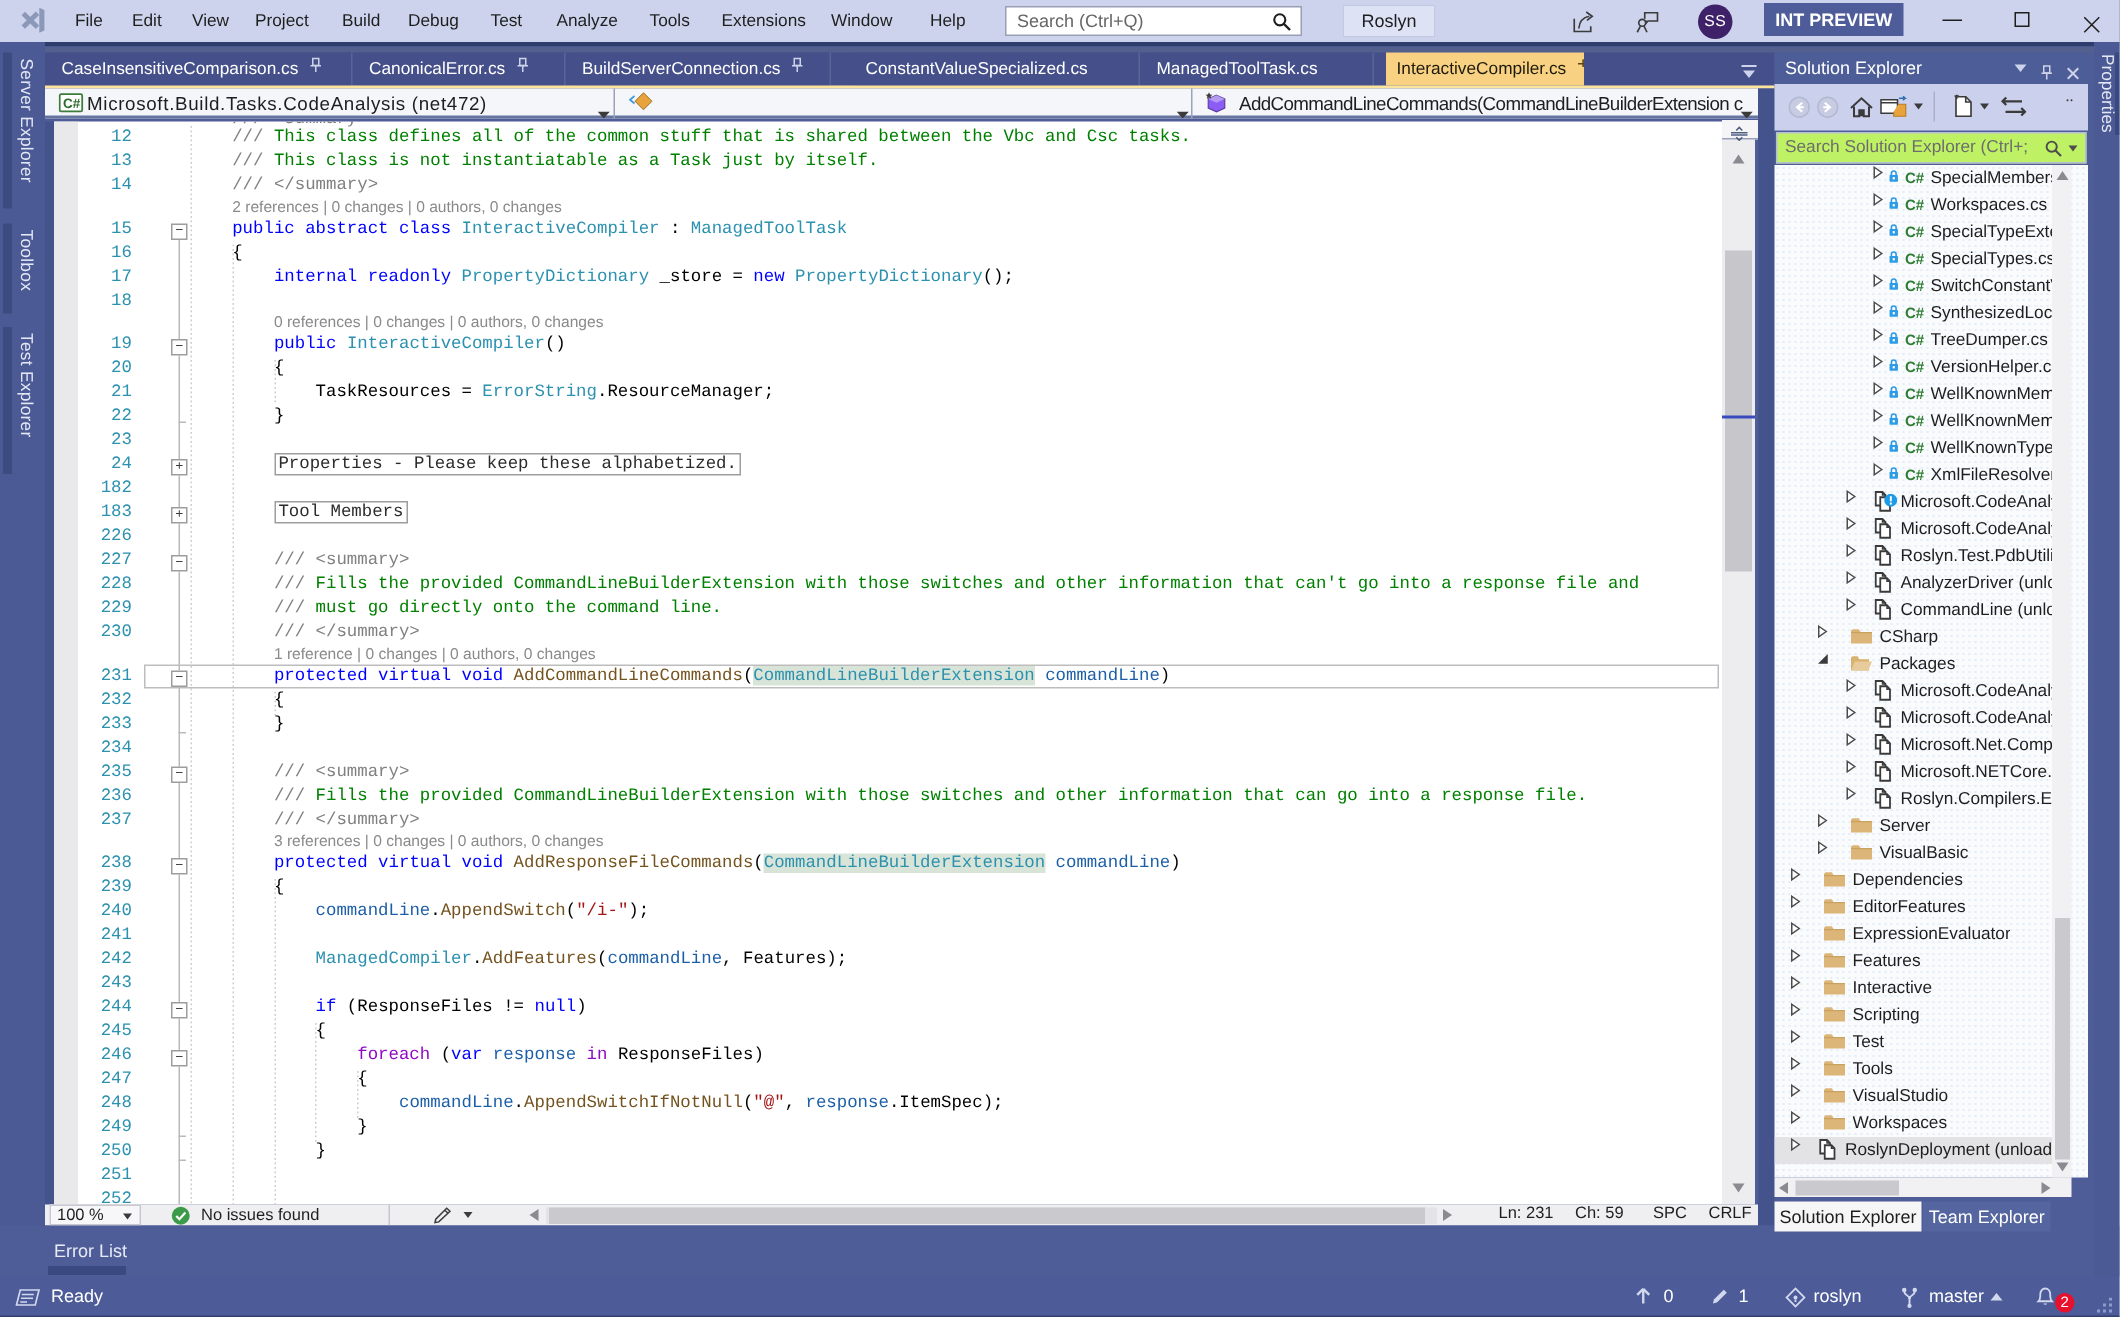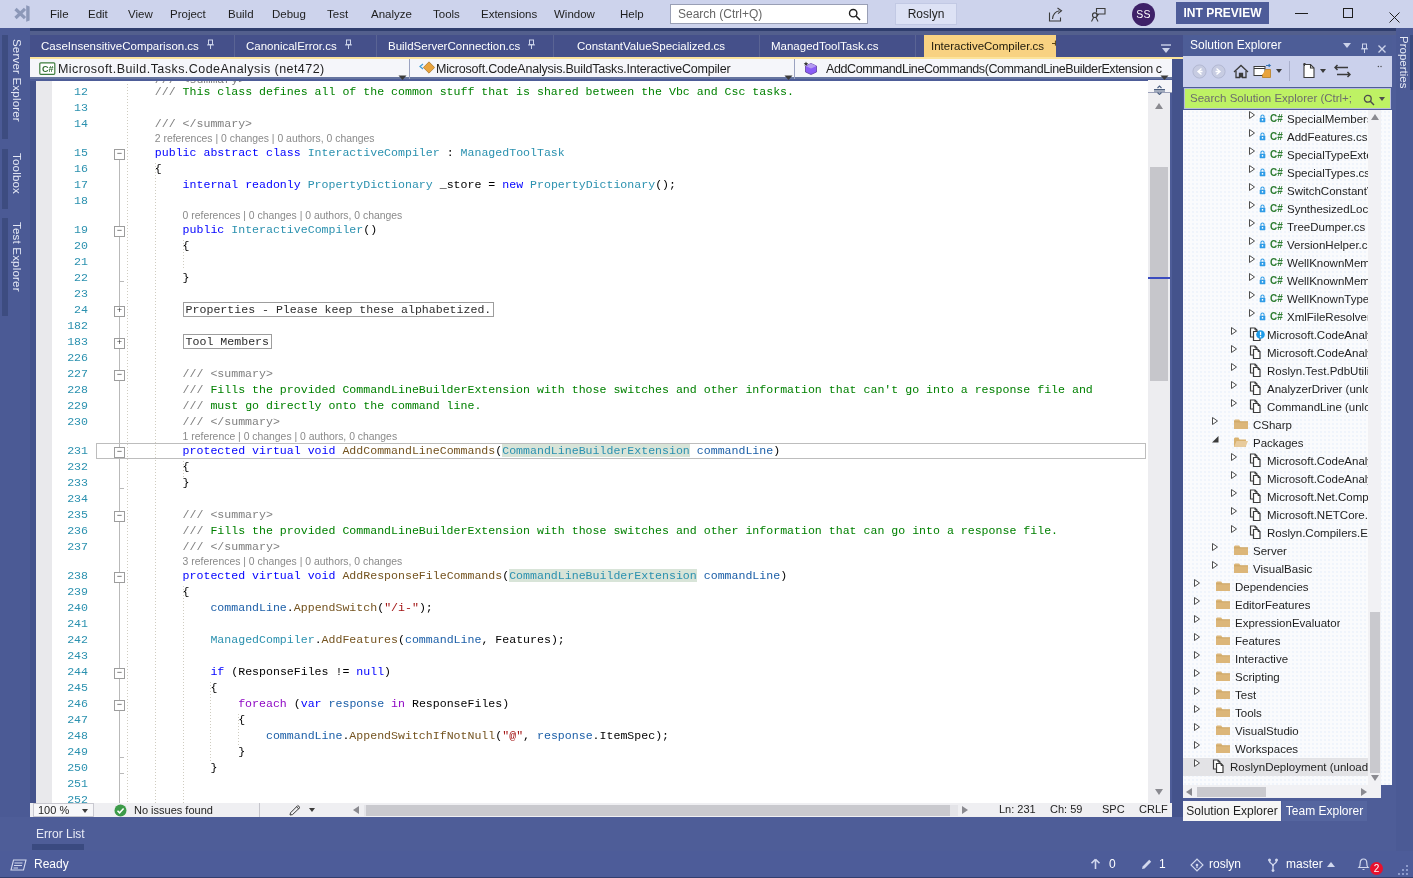--- a/index.html
+++ b/index.html
@@ -208,21 +208,20 @@
       </svg></span>
  <span class="crumb" style="left:28px;letter-spacing:0.45px">Microsoft.Build.Tasks.CodeAnalysis (net472)</span>
  <span class="cchev" style="left:368px"><svg width="9" height="6" viewBox="0 0 9 6">
         <path d="M0.5 0.5 L4.5 5 L8.5 0.5 Z" fill="#ccd3ea"></path>
       </svg></span>
  <span class="crumbsep" style="left:379px"></span>
  <span class="cicon" style="left:389px"><svg width="16" height="14" viewBox="0 0 16 14">
         <path d="M4 3 L1 5.5 L4 8" fill="none" stroke="#3E9CD6" stroke-width="1.2"></path>
         <rect x="6" y="2.5" width="8" height="8" transform="rotate(45 10 6.5)" fill="#E8A33D" stroke="#9a6a1f" stroke-width="0.6"></rect>
       </svg></span>
- <span class="crumb" style="left:406px;letter-spacing:-0.2px">Microsoft.CodeAnalysis.BuildTasks.InteractiveCompiler</span>
  <span class="cchev" style="left:754px"><svg width="9" height="6" viewBox="0 0 9 6">
         <path d="M0.5 0.5 L4.5 5 L8.5 0.5 Z" fill="#ccd3ea"></path>
       </svg></span>
  <span class="crumbsep" style="left:764px"></span>
  <span class="cicon" style="left:773px"><svg width="16" height="15" viewBox="0 0 16 15">
         <path d="M8 2.5 L13.5 5 V11 L8 13.5 L2.5 11 V5 Z" fill="#8B5CF6" stroke="#5F3E9E" stroke-width="0.8"></path>
         <path d="M8 2.5 L13.5 5 L8 7.5 L2.5 5 Z" fill="#B49AF0"></path>
         <path d="M3 0.5 L3.7 2 L5.3 2.2 L4.1 3.2 L4.4 4.8 L3 4 L1.6 4.8 L1.9 3.2 L0.7 2.2 L2.3 2 Z" fill="#3b3b3b"></path>
       </svg></span>
  <span class="crumb" style="left:796px;letter-spacing:-0.4px">AddCommandLineCommands(CommandLineBuilderExtension c</span>
@@ -296,29 +295,31 @@
 <div class="gnum" style="top:696px">246</div>
 <div class="fbox" style="top:700px">−</div>
 <div class="gnum" style="top:712px">247</div>
 <div class="gnum" style="top:728px">248</div>
 <div class="gnum" style="top:744px">249</div>
 <div class="gnum" style="top:760px">250</div>
 <div class="gnum" style="top:776px">251</div>
 <div class="gnum" style="top:792px">252</div>
 <div class="crow" style="top:72px"><i class="g">    /// </i><i class="g">&lt;summary&gt;</i></div>
 <div class="crow" style="top:84px"><i class="g">    /// </i><i class="c">This class defines all of the common stuff that is shared between the Vbc and Csc tasks.</i></div>
+<div class="crow" style="top:100px"><i class="g">    /// </i><i class="c">This class is not instantiatable as a Task just by itself.</i></div>
 <div class="crow" style="top:116px"><i class="g">    /// &lt;/summary&gt;</i></div>
 <div class="clrow" style="top:132px;left:118.8px"><i class="cl">2 references | 0 changes | 0 authors, 0 changes</i></div>
 <div class="crow" style="top:145px">    <i class="k">public abstract class</i> <i class="t">InteractiveCompiler</i> : <i class="t">ManagedToolTask</i></div>
 <div class="crow" style="top:161px">    {</div>
 <div class="crow" style="top:177px">        <i class="k">internal readonly</i> <i class="t">PropertyDictionary</i> _store = <i class="k">new</i> <i class="t">PropertyDictionary</i>();</div>
 <div class="crow" style="top:193px"></div>
 <div class="clrow" style="top:209px;left:146.6px"><i class="cl">0 references | 0 changes | 0 authors, 0 changes</i></div>
 <div class="crow" style="top:222px">        <i class="k">public</i> <i class="t">InteractiveCompiler</i>()</div>
 <div class="crow" style="top:238px">        {</div>
+<div class="crow" style="top:254px">            TaskResources = <i class="t">ErrorString</i>.ResourceManager;</div>
 <div class="crow" style="top:270px">        }</div>
 <div class="crow" style="top:286px"></div>
 <div class="crow" style="top:302px">        <i class="box">Properties - Please keep these alphabetized.</i></div>
 <div class="crow" style="top:318px"></div>
 <div class="crow" style="top:334px">        <i class="box">Tool Members</i></div>
 <div class="crow" style="top:350px"></div>
 <div class="crow" style="top:366px"><i class="g">        /// &lt;summary&gt;</i></div>
 <div class="crow" style="top:382px"><i class="g">        /// </i><i class="c">Fills the provided CommandLineBuilderExtension with those switches and other information that can't go into a response file and</i></div>
 <div class="crow" style="top:398px"><i class="g">        /// </i><i class="c">must go directly onto the command line.</i></div>
 <div class="crow" style="top:414px"><i class="g">        /// &lt;/summary&gt;</i></div>
@@ -521,21 +522,21 @@
             </svg>
           </span>
           <span style="left:76px" class="tlockw"><svg class="tlock" width="7" height="9" viewBox="0 0 8 10">
               <rect x="0.8" y="4" width="6.4" height="5.2" rx="0.5" fill="#2E9BE6"></rect>
               <path d="M2.2 4 V2.8 a1.8 1.8 0 0 1 3.6 0 V4" fill="none" stroke="#2E9BE6" stroke-width="1.2"></path>
               <rect x="3.2" y="5.6" width="1.6" height="1.8" fill="#fff"></rect>
             </svg></span>
           <span style="left:85px" class="tic"><svg class="ti" width="16" height="16" viewBox="0 0 16 16">
               <text x="2" y="12" font-family="Liberation Sans" font-size="10" font-weight="bold" fill="#2E7D32">C#</text>
             </svg></span>
-          <span class="ttxt" style="left:104px">AddFeatures.cs</span>
+          <span class="ttxt" style="left:104px">Workspaces.cs</span>
         </div>
 <div class="trow" style="top:36px">
           <span style="left:64px" class="texpw">
             <svg class="texp" width="10" height="10" viewBox="0 0 10 10">
               <path d="M2.5 1.5 L7.5 5 L2.5 8.5 Z" fill="#fff" stroke="#4d4d4d" stroke-width="1"></path>
             </svg>
           </span>
           <span style="left:76px" class="tlockw"><svg class="tlock" width="7" height="9" viewBox="0 0 8 10">
               <rect x="0.8" y="4" width="6.4" height="5.2" rx="0.5" fill="#2E9BE6"></rect>
               <path d="M2.2 4 V2.8 a1.8 1.8 0 0 1 3.6 0 V4" fill="none" stroke="#2E9BE6" stroke-width="1.2"></path>

